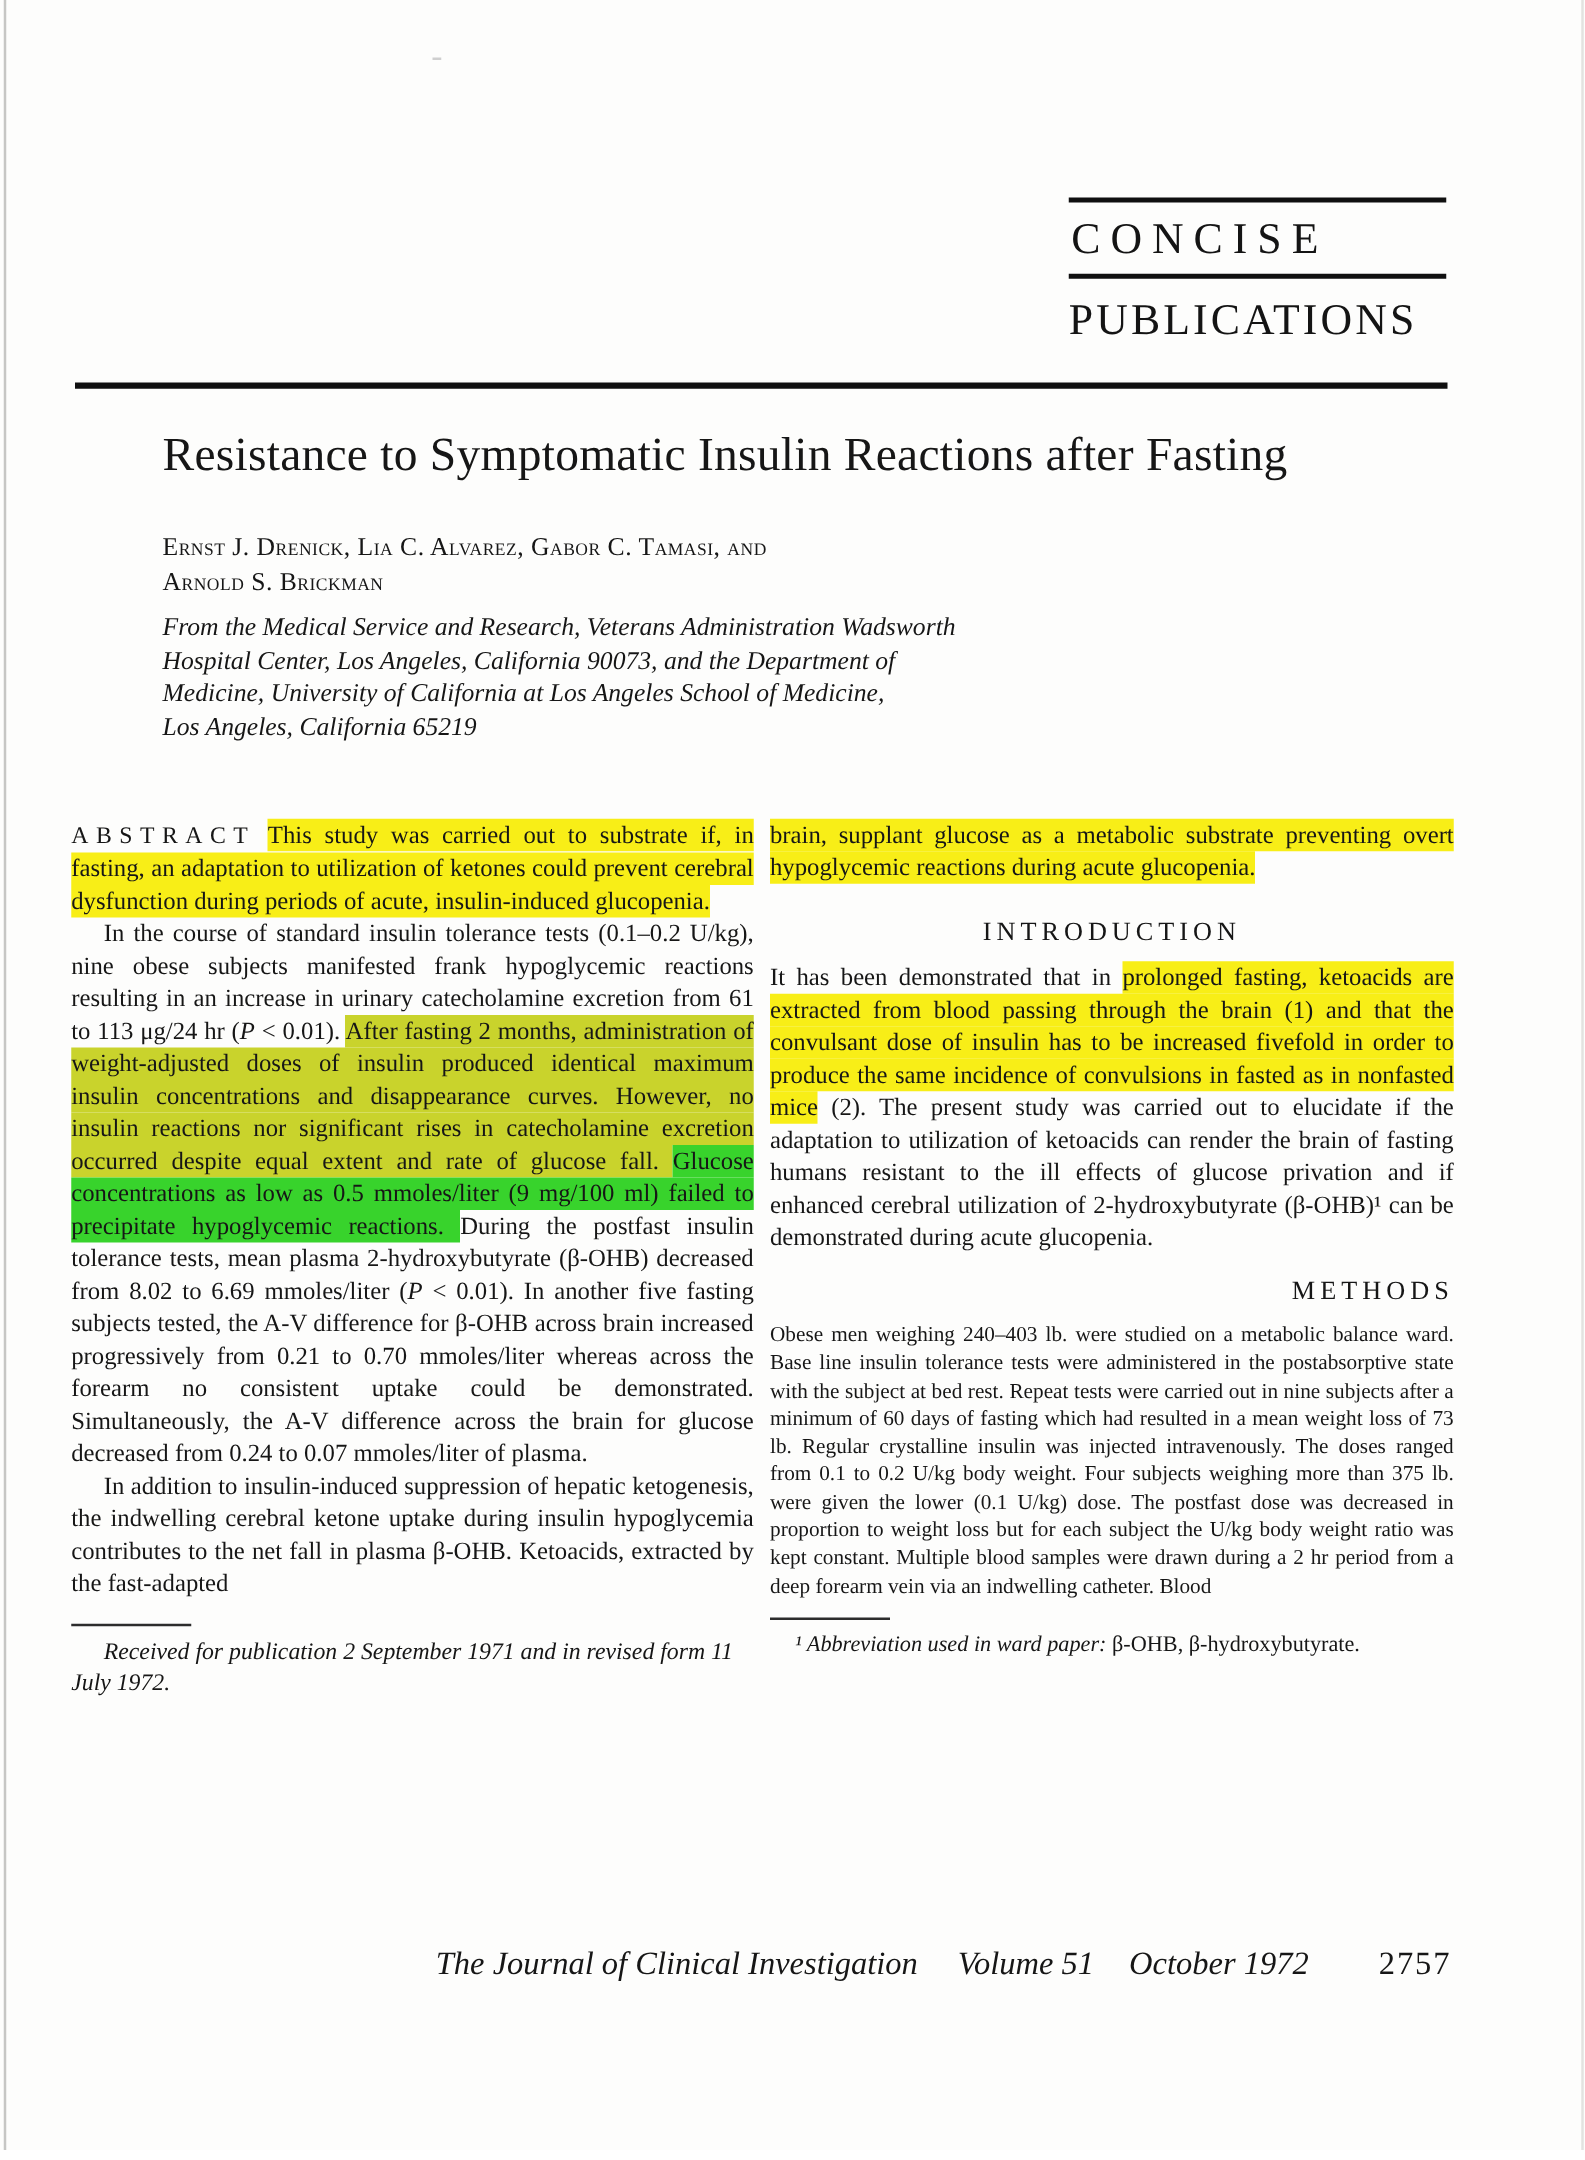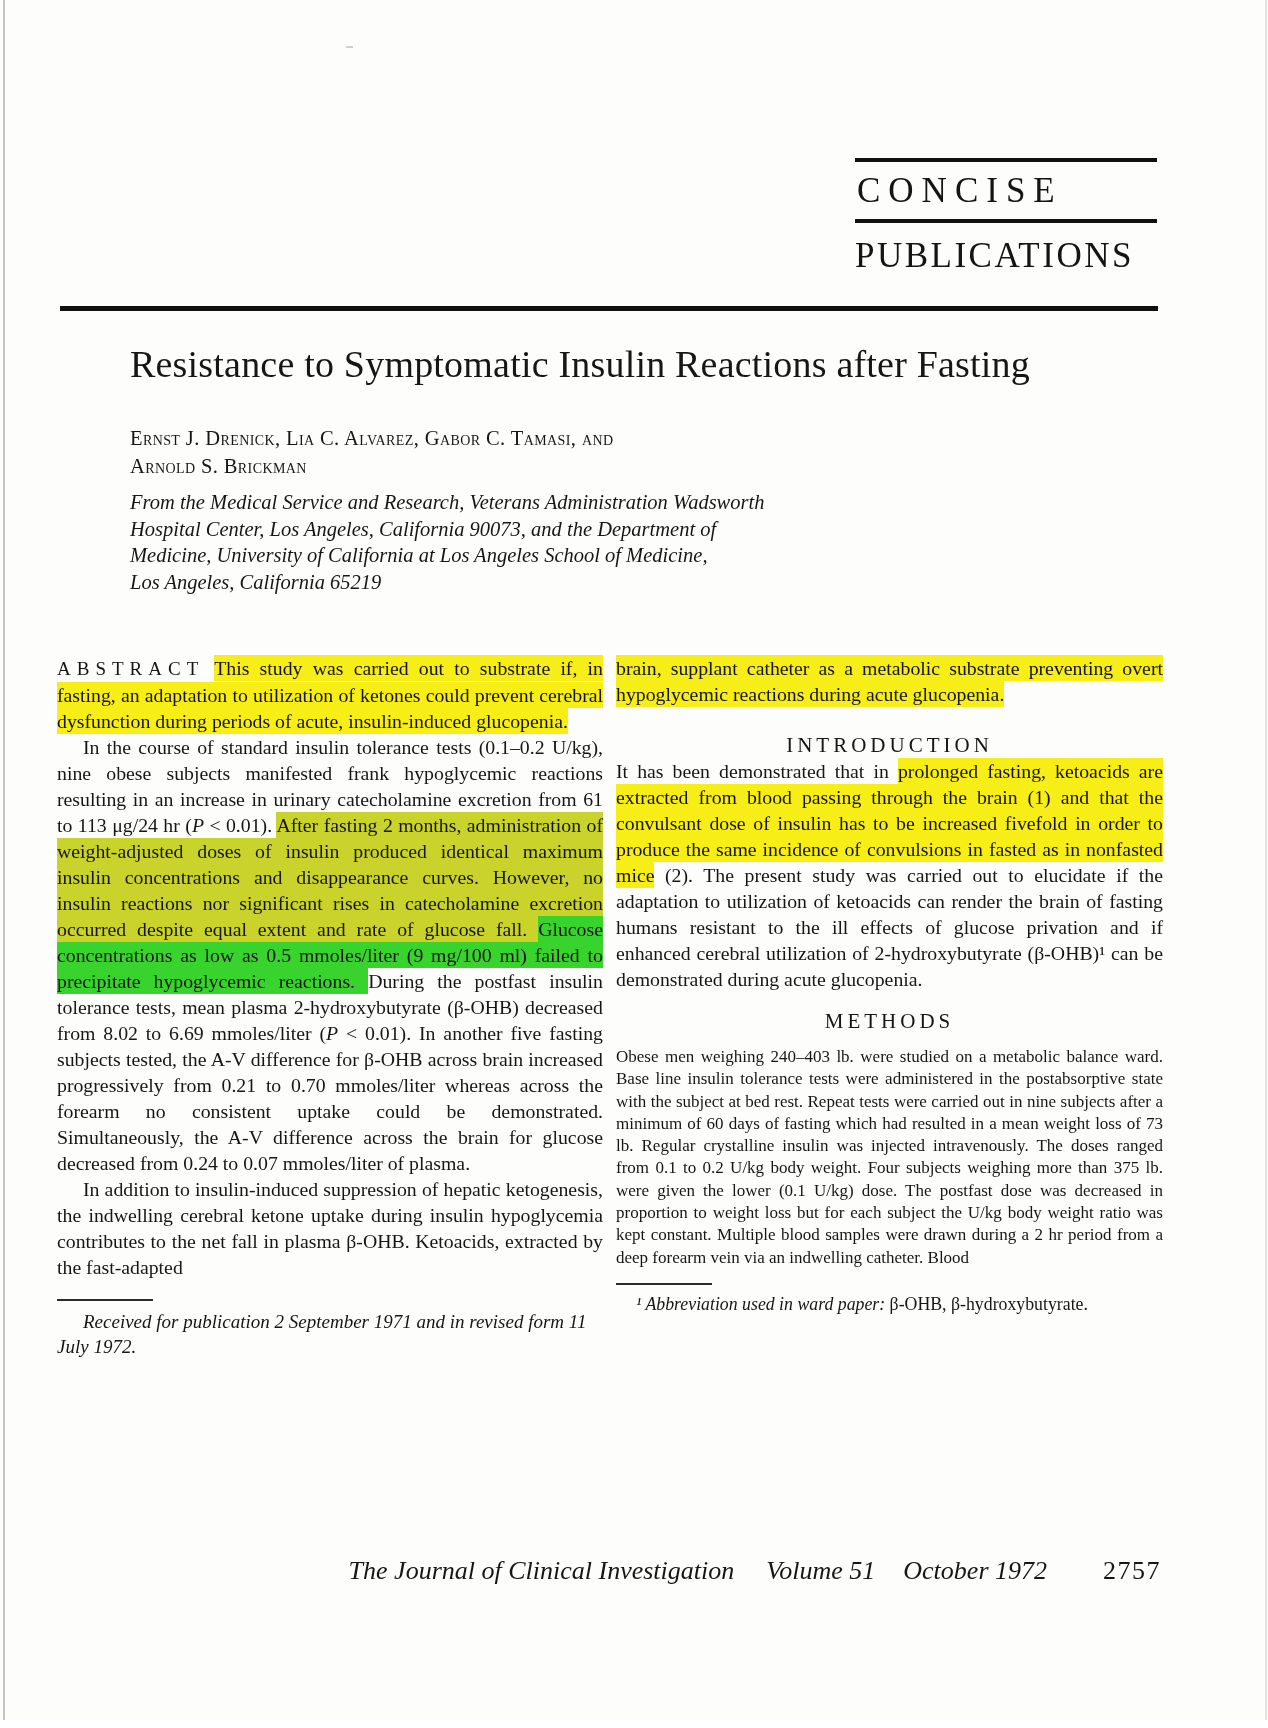--- a/index.html
+++ b/index.html
@@ -31,22 +31,22 @@
 
   
   .columns { position: absolute; left: 57px; top: 655px; width: 1106px; display: flex; gap: 13px; }
   .col { width: 546px; }
   .col-right { width: 547px; }
   .body-text { font-size: 19.8px; line-height: 26px; text-align: justify; margin: 0; }
   .indent { text-indent: 26px; }
   .abstract-label { letter-spacing: 6px; font-size: 19px; margin-right: 10px; }
 
   .section-heading { text-align: center; font-size: 21px; letter-spacing: 4px; margin: 0; }
-  .heading-introduction { margin-top: 26px; }
-  .heading-methods { margin-top: 17px; margin-bottom: 12px; }
+  .heading-introduction { margin-top: 26px; margin-bottom: 11px; }
+  .heading-methods { margin-top: 17px; margin-bottom: 12px; text-align: right; }
   .methods-text { font-size: 17px; line-height: 22.3px; text-align: justify; margin: 0; }
 
   
   .seg-none { }
   .seg-italic { font-style: italic; }
   .seg-yellow { background: var(--highlight-yellow); padding: 2px 0; }
   .seg-olive  { background: var(--highlight-olive);  padding: 2px 0; }
   .seg-green  { background: var(--highlight-green);  padding: 2px 0; }
 
   
@@ -95,21 +95,21 @@
 
     <div class="col">
       <p class="body-text"><span class="abstract-label">ABSTRACT</span><span><span class="seg-yellow">This study was carried out to substrate if, in fasting, an adaptation to utilization of ketones could prevent cerebral dysfunction during periods of acute, insulin-induced glucopenia.</span></span></p>
       <p class="body-text indent"><span class="seg-none">In the course of standard insulin tolerance tests (0.1–0.2 U/kg), nine obese subjects manifested frank hypoglycemic reactions resulting in an increase in urinary catecholamine excretion from 61 to 113 μg/24 hr (</span><span class="seg-italic">P</span><span class="seg-none"> &lt; 0.01). </span><span class="seg-olive">After fasting 2 months, administration of weight-adjusted doses of insulin produced identical maximum insulin concentrations and disappearance curves. However, no insulin reactions nor significant rises in catecholamine excretion occurred despite equal extent and rate of glucose fall. </span><span class="seg-green">Glucose concentrations as low as 0.5 mmoles/liter (9 mg/100 ml) failed to precipitate hypoglycemic reactions. </span><span class="seg-none">During the postfast insulin tolerance tests, mean plasma 2-hydroxybutyrate (β-OHB) decreased from 8.02 to 6.69 mmoles/liter (</span><span class="seg-italic">P</span><span class="seg-none"> &lt; 0.01). In another five fasting subjects tested, the A-V difference for β-OHB across brain increased progressively from 0.21 to 0.70 mmoles/liter whereas across the forearm no consistent uptake could be demonstrated. Simultaneously, the A-V difference across the brain for glucose decreased from 0.24 to 0.07 mmoles/liter of plasma.</span></p>
       <p class="body-text indent"><span class="seg-none">In addition to insulin-induced suppression of hepatic ketogenesis, the indwelling cerebral ketone uptake during insulin hypoglycemia contributes to the net fall in plasma β-OHB. Ketoacids, extracted by the fast-adapted</span></p>
       <div class="footnote-rule"></div>
       <p class="left-footnote-text">Received for publication 2 September 1971 and in revised form 11 July 1972.</p>
     </div>
 
     <div class="col col-right">
-      <p class="body-text"><span class="seg-yellow">brain, supplant catheter as a metabolic substrate preventing overt hypoglycemic reactions during acute glucopenia.</span></p>
+      <p class="body-text"><span class="seg-yellow">brain, supplant glucose as a metabolic substrate preventing overt hypoglycemic reactions during acute glucopenia.</span></p>
       <h2 class="section-heading heading-introduction" style="font-weight: normal;">INTRODUCTION</h2>
       <p class="body-text"><span class="seg-none">It has been demonstrated that in </span><span class="seg-yellow">prolonged fasting, ketoacids are extracted from blood passing through the brain (1) and that the convulsant dose of insulin has to be increased fivefold in order to produce the same incidence of convulsions in fasted as in nonfasted mice</span><span class="seg-none"> (2). The present study was carried out to elucidate if the adaptation to utilization of ketoacids can render the brain of fasting humans resistant to the ill effects of glucose privation and if enhanced cerebral utilization of 2-hydroxybutyrate (β-OHB)¹ can be demonstrated during acute glucopenia.</span></p>
       <h2 class="section-heading heading-methods" style="font-weight: normal;">METHODS</h2>
       <p class="methods-text">Obese men weighing 240–403 lb. were studied on a metabolic balance ward. Base line insulin tolerance tests were administered in the postabsorptive state with the subject at bed rest. Repeat tests were carried out in nine subjects after a minimum of 60 days of fasting which had resulted in a mean weight loss of 73 lb. Regular crystalline insulin was injected intravenously. The doses ranged from 0.1 to 0.2 U/kg body weight. Four subjects weighing more than 375 lb. were given the lower (0.1 U/kg) dose. The postfast dose was decreased in proportion to weight loss but for each subject the U/kg body weight ratio was kept constant. Multiple blood samples were drawn during a 2 hr period from a deep forearm vein via an indwelling catheter. Blood</p>
       <div class="footnote-rule footnote-rule-right"></div>
       <p class="right-footnote-text"><span class="seg-italic">¹ Abbreviation used in ward paper: </span><span class="seg-none">β-OHB, β-hydroxybutyrate.</span></p>
     </div>
 
   </div>
 

